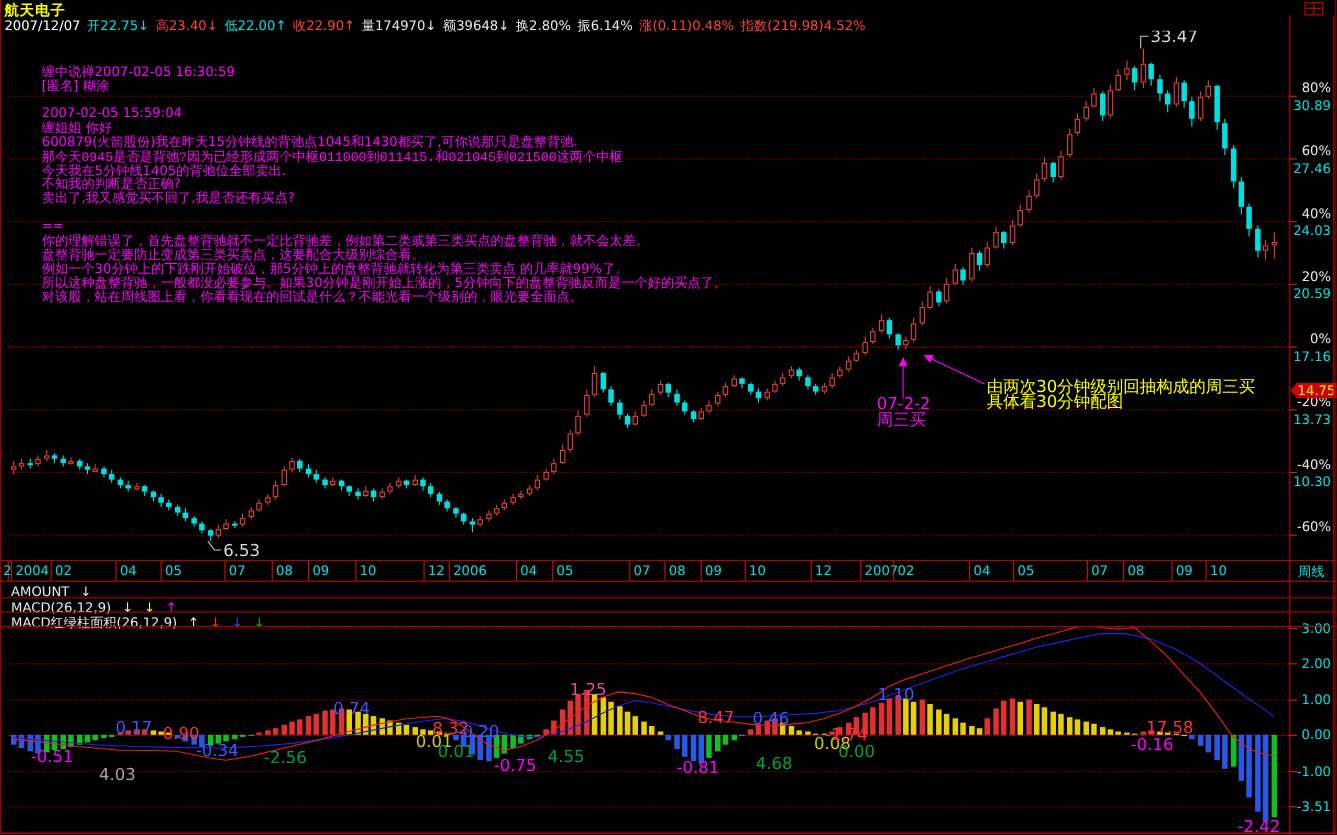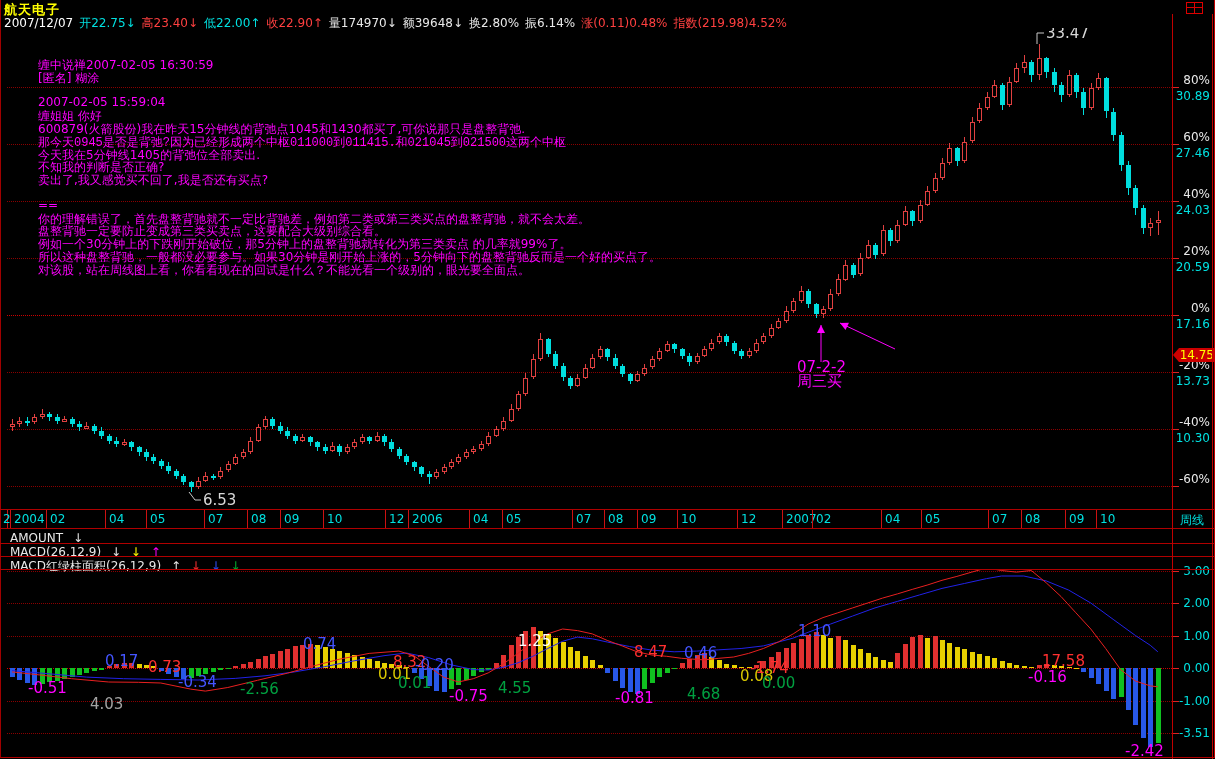--- a/index.html
+++ b/index.html
@@ -365,20 +365,24 @@
     <div class="note" style="position: absolute; left: 1039px; top: -2px; color: rgb(216, 216, 216);">
       <div>33.47</div>
     </div>
     <div class="note" style="position: absolute; left: 196px; top: 465px; color: rgb(216, 216, 216);">
       <div>6.53</div>
     </div>
     <div class="note" style="position: absolute; left: 790px; top: 332px; color: rgb(255, 0, 255);">
       <div>07-2-2</div>
       <div>周三买</div>
     </div>
+    <div class="note" style="position: absolute; left: 890px; top: 316px; color: rgb(255, 255, 0);">
+      <div>由两次30分钟级别回抽构成的周三买</div>
+      <div>具体看30分钟配图</div>
+    </div>
     <svg width="1165" height="481">
       <polyline points="1030,16 1030,5 1037,5" fill="none" stroke="#c8c8c8" stroke-width="1"></polyline>
       <polyline points="182,464 188,472 194,472" fill="none" stroke="#c8c8c8" stroke-width="1"></polyline>
       <polyline points="814,334 814,297" fill="none" stroke="#ff00ff" stroke-width="1"></polyline>
       <polygon points="814,297 818,305 810,305" fill="#ff00ff"></polygon>
       <polyline points="888,321 833,295" fill="none" stroke="#ff00ff" stroke-width="1"></polyline>
       <polygon points="833,295 841.9420965996161,294.8027478691261 838.5230596644689,302.0353260011686" fill="#ff00ff"></polygon>
     </svg>
   </div>
 <div id="commentary">
@@ -648,31 +652,31 @@
     <div class="mbar" style="position: absolute; left: 1133.9px; top: 98px; height: 69.9px; background: rgb(40, 88, 232);"></div>
     <div class="mbar" style="position: absolute; left: 1141.3px; top: 98px; height: 78.6px; background: rgb(40, 88, 232);"></div>
     <div class="mbar" style="position: absolute; left: 1148.8px; top: 98px; height: 74.8px; background: rgb(16, 192, 32);"></div>
     <svg width="1165" height="187">
       <polyline points="5.0,100.6 42.2,103.8 79.4,107.1 116.6,108.7 153.8,109.4 191.0,110.0 228.2,108.4 258.0,105.8 287.7,101.9 317.5,96.7 347.2,90.8 377.0,85.7 399.3,83.0 421.6,87.6 444.0,94.8 466.3,99.6 481.2,100.0 496.0,97.3 510.9,92.8 525.8,86.3 540.7,78.5 555.6,71.3 570.4,67.1 585.3,68.8 600.2,72.0 622.5,76.5 644.8,80.1 667.2,81.8 689.5,81.1 711.8,79.8 734.1,78.5 756.4,75.9 771.3,72.0 786.2,68.1 801.1,62.3 823.4,54.1 845.7,46.0 868.0,37.9 890.4,31.4 912.7,24.9 935.0,18.4 957.3,13.5 979.6,8.6 994.5,6.0 1016.8,6.0 1039.2,10.9 1061.5,20.0 1083.8,33.0 1106.1,49.3 1128.4,65.5 1143.3,75.3 1150.8,81.8" fill="none" stroke="#2222e8" stroke-width="1"></polyline>
       <polyline points="5.0,101.9 34.8,105.2 64.5,108.7 101.7,112.0 131.5,112.3 153.8,113.0 183.6,119.1 198.4,121.1 220.8,117.5 250.5,110.3 280.3,103.2 302.6,97.0 332.4,89.2 362.1,83.4 391.9,81.1 406.8,85.7 421.6,96.4 436.5,107.1 451.4,112.0 466.3,108.7 481.2,102.9 496.0,94.1 510.9,83.4 525.8,72.0 540.7,63.9 555.6,59.0 570.4,60.6 585.3,63.9 600.2,70.4 615.1,75.9 630.0,81.8 644.8,85.0 659.7,86.3 674.6,88.3 696.9,89.9 711.8,88.3 726.7,87.0 741.6,83.4 756.4,78.5 771.3,72.0 786.2,63.9 801.1,54.1 816.0,47.6 830.8,42.8 845.7,37.9 860.6,33.0 875.5,28.1 890.4,23.9 905.2,19.4 920.1,15.1 935.0,10.3 949.9,6.4 964.8,2.1 979.6,-2.1 994.5,0.5 1009.4,2.1 1024.3,0.5 1039.2,12.8 1054.0,26.5 1068.9,42.8 1083.8,59.0 1098.7,78.5 1113.6,99.6 1128.4,111.0 1143.3,115.9 1150.8,116.8" fill="none" stroke="#e82020" stroke-width="1"></polyline>
     </svg>
     <div class="note" style="position: absolute; left: 21px; top: 111px; color: rgb(255, 0, 255);">-0.51</div>
     <div class="note" style="position: absolute; left: 83px; top: 127px; color: #a3a3a3;">4.03</div>
     <div class="note" style="position: absolute; left: 98px; top: 84px; color: rgb(68, 85, 255);">0.17</div>
-    <div class="note" style="position: absolute; left: 141px; top: 90px; color: rgb(255, 48, 48);">0.73</div>
+    <div class="note" style="position: absolute; left: 141px; top: 90px; color: rgb(255, 48, 48);">0.90</div>
     <div class="note" style="position: absolute; left: 171px; top: 105px; color: rgb(68, 85, 255);">-0.34</div>
     <div class="note" style="position: absolute; left: 233px; top: 112px; color: rgb(0, 160, 64);">-2.56</div>
     <div class="note" style="position: absolute; left: 296px; top: 67px; color: rgb(68, 85, 255);">0.74</div>
     <div class="note" style="position: absolute; left: 386px; top: 85px; color: rgb(255, 48, 48);">8.32</div>
     <div class="note" style="position: absolute; left: 408px; top: 88px; color: rgb(68, 85, 255);">-0.20</div>
     <div class="note" style="position: absolute; left: 371px; top: 97px; color: rgb(216, 200, 0);">0.01</div>
     <div class="note" style="position: absolute; left: 391px; top: 106px; color: rgb(0, 160, 64);">0.01</div>
     <div class="note" style="position: absolute; left: 442px; top: 119px; color: rgb(255, 0, 255);">-0.75</div>
     <div class="note" style="position: absolute; left: 491px; top: 111px; color: rgb(0, 160, 64);">4.55</div>
-    <div class="note" style="position: absolute; left: 511px; top: 64px; color: #ffffff;">1.25</div>
+    <div class="note" style="position: absolute; left: 511px; top: 50px; color: #ec4899;">1.25</div>
     <div class="note" style="position: absolute; left: 627px; top: 75px; color: rgb(255, 48, 48);">8.47</div>
     <div class="note" style="position: absolute; left: 608px; top: 121px; color: rgb(255, 0, 255);">-0.81</div>
     <div class="note" style="position: absolute; left: 677px; top: 76px; color: rgb(68, 85, 255);">0.46</div>
     <div class="note" style="position: absolute; left: 680px; top: 117px; color: rgb(0, 160, 64);">4.68</div>
     <div class="note" style="position: absolute; left: 733px; top: 99px; color: rgb(216, 200, 0);">0.08</div>
     <div class="note" style="position: absolute; left: 743px; top: 91px; color: rgb(255, 48, 48);">-1.74</div>
     <div class="note" style="position: absolute; left: 755px; top: 106px; color: rgb(0, 160, 64);">0.00</div>
     <div class="note" style="position: absolute; left: 791px; top: 54px; color: rgb(68, 85, 255);">1.10</div>
     <div class="note" style="position: absolute; left: 1035px; top: 84px; color: rgb(255, 48, 48);">17.58</div>
     <div class="note" style="position: absolute; left: 1021px; top: 100px; color: rgb(255, 0, 255);">-0.16</div>

